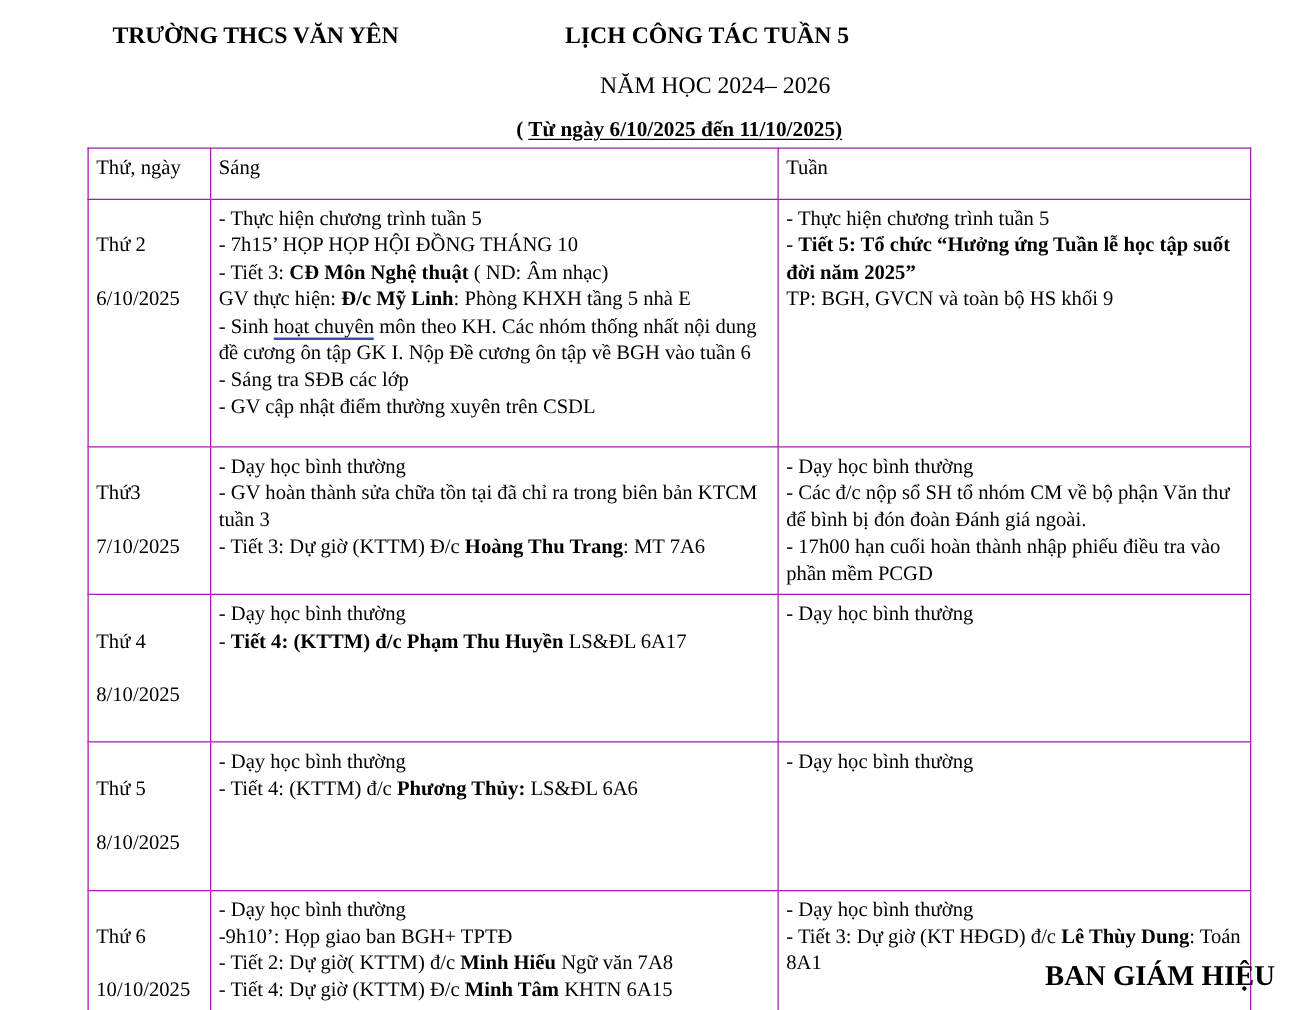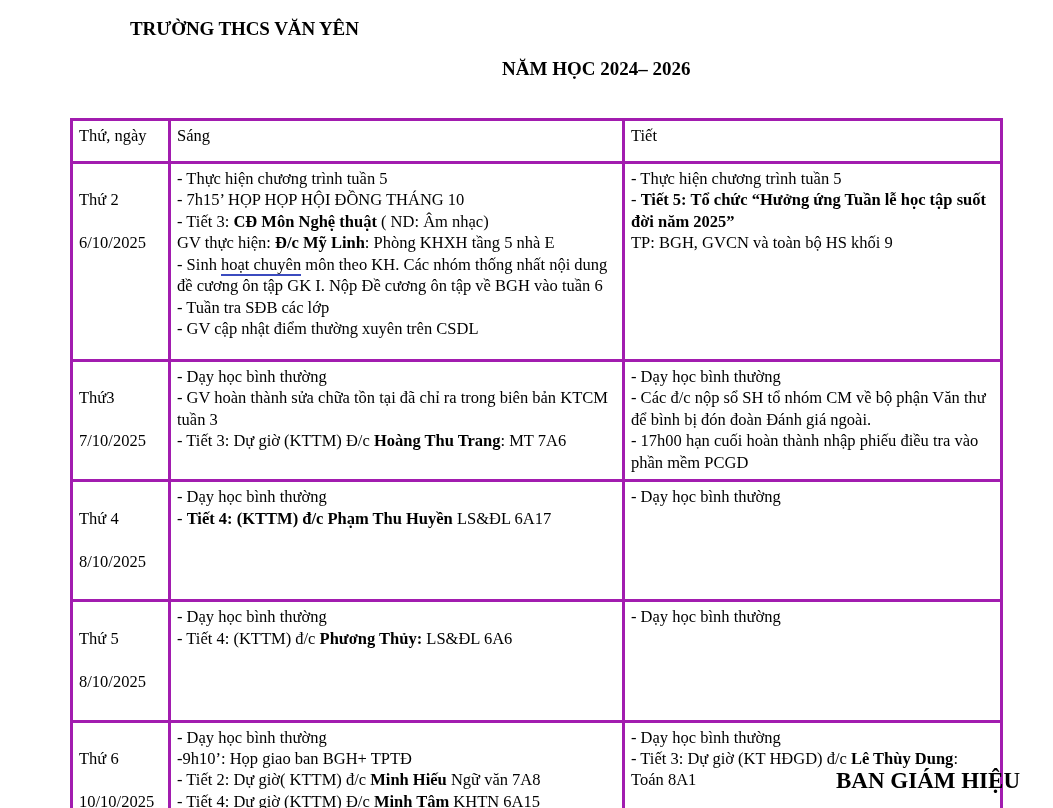--- a/index.html
+++ b/index.html
@@ -29,38 +29,36 @@
     height: 30px;
   }
   .school-name {
     position: absolute;
     left: 90px;
     top: 0;
     font-size: 19px;
     font-weight: bold;
     letter-spacing: -0.1px;
     white-space: nowrap;
-    margin-left: 40px;
   }
   .doc-title {
     position: absolute;
     left: 452px;
     top: 0;
     font-size: 19px;
     font-weight: bold;
     white-space: nowrap;
   }
   .school-year {
     position: absolute;
     left: 480px;
     top: 40px;
     font-size: 19px;
-    font-weight: bold;
-    white-space: nowrap;
-    margin-left: 22px;
+    font-weight: normal;
+    white-space: nowrap;
   }
   .date-range {
     position: absolute;
     left: 413px;
     top: 76px;
     font-size: 17px;
     font-weight: bold;
     white-space: nowrap;
   }
   .date-range .underlined {
@@ -75,21 +73,21 @@
     top: 118px;
     width: 930px;
   }
   table.schedule {
     border-collapse: collapse;
     width: 930px;
     table-layout: fixed;
     border: 1.6px solid #000;
   }
   table.schedule td, table.schedule th {
-    border: 3px solid #a21caf;
+    border: 1px solid #a21caf;
     vertical-align: top;
     padding: 4px 6px 6px 6px;
     font-size: 16.5px;
     line-height: 1.30;
     font-weight: normal;
     text-align: left;
   }
   col.c-day   { width: 98px;  }
   col.c-morn  { width: 454px; }
   col.c-aft   { width: 378px; }
@@ -146,52 +144,56 @@
     font-weight: bold;
     white-space: nowrap;
   }
 </style>
 </head>
 <body>
 
 <div class="header">
   <div class="header-row-1">
     <div class="school-name">TRƯỜNG THCS VĂN YÊN</div>
+    <div class="doc-title">LỊCH CÔNG TÁC TUẦN 5</div>
   </div>
   <div class="school-year">NĂM HỌC 2024– 2026</div>
+  <div class="date-range">
+    <span>( </span><span class="underlined">Từ ngày 6/10/2025 đến 11/10/2025)</span>
+  </div>
 </div>
 
 <div class="schedule-wrap">
   <table class="schedule">
     <colgroup>
       <col class="c-day">
       <col class="c-morn">
       <col class="c-aft">
     </colgroup>
     <thead>
       <tr>
         <th>Thứ, ngày</th>
         <th>Sáng</th>
-        <th>Tiết</th>
+        <th>Tuần</th>
       </tr>
     </thead>
     <tbody>
       <tr class="r-mon">
         <td class="day-cell">
           <div>Thứ 2</div>
           <div>6/10/2025</div>
         </td>
         <td>
           <div class="cell-lines">
               <div>- Thực hiện chương trình tuần 5</div>
               <div>- 7h15’ HỌP HỌP HỘI ĐỒNG THÁNG 10</div>
               <div>- Tiết 3: <b>CĐ Môn Nghệ thuật</b> ( ND: Âm nhạc)</div>
               <div>GV thực hiện: <b>Đ/c Mỹ Linh</b>: Phòng KHXH tầng 5 nhà E</div>
               <div>- Sinh <span class="squiggle">hoạt  chuyên</span> môn theo KH. Các nhóm thống nhất nội dung đề cương ôn tập GK I. Nộp Đề cương ôn tập về BGH vào tuần 6</div>
-              <div>- Tuần tra SĐB các lớp</div>
+              <div>- Sáng tra SĐB các lớp</div>
               <div>- GV cập nhật  điểm thường xuyên trên CSDL</div>
             </div>
         </td>
         <td>
           <div class="cell-lines">
               <div>- Thực hiện chương trình tuần 5</div>
               <div>- <b>Tiết 5: Tổ chức “Hưởng ứng Tuần lễ học tập suốt đời năm 2025”</b></div>
               <div>TP: BGH, GVCN và toàn bộ HS khối 9</div>
             </div>
         </td>

